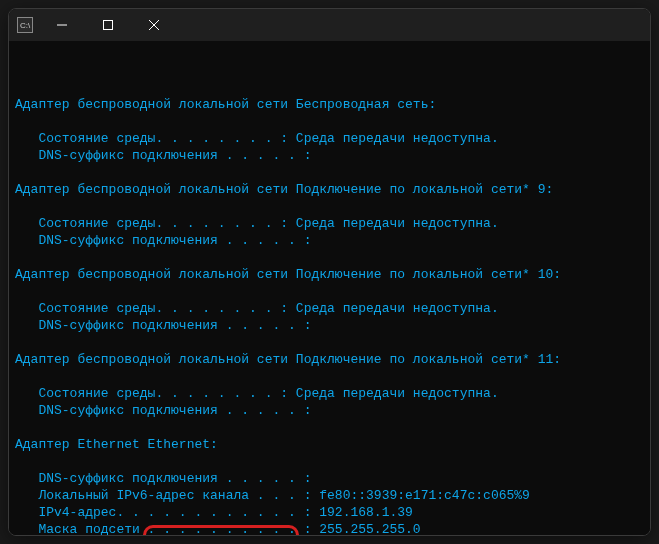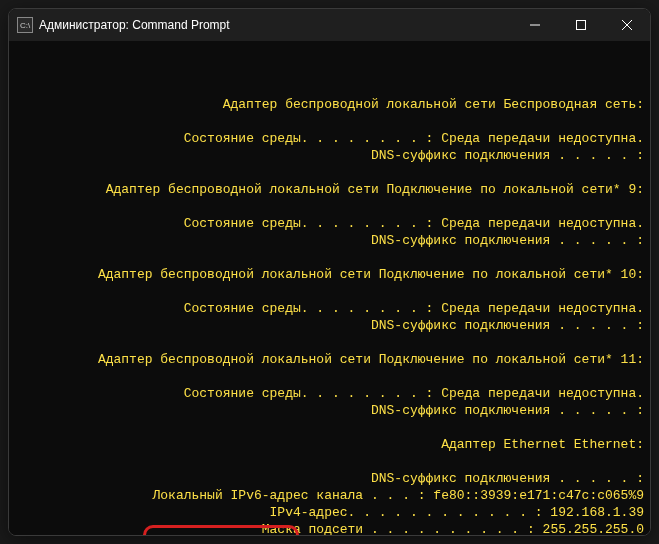--- a/index.html
+++ b/index.html
@@ -61,48 +61,46 @@
     display: flex;
     align-items: center;
     justify-content: center;
     color: #ffffff;
     cursor: pointer;
   }
   .titlebar-btn svg { width: 10px; height: 10px; }
   .terminal {
     flex: 1;
     background: #0c0c0c;
-    color: #fde047;
+    color: #0ea5e9;
     font-size: 13px;
     line-height: 17px;
     padding: 4px 6px;
     white-space: pre;
     overflow: hidden;
     position: relative;
-    text-align: right;
   }
   .line { white-space: pre; }
   .highlight-box {
     position: absolute;
     border: 3px solid #d62020;
     border-radius: 10px;
     pointer-events: none;
     left: 134px;
     top: 484px;
     width: 156px;
     height: 22px;
   }
 </style>
 </head>
 <body>
 
 <div class="window">
   <div class="titlebar">
     <div class="titlebar-icon">C:\</div>
-    <div class="titlebar-title">Администратор: Command Prompt</div>
     <div class="titlebar-controls">
       <div class="titlebar-btn">
         <svg viewBox="0 0 10 10">
             <line x1="0" y1="5" x2="10" y2="5" stroke="#fff" stroke-width="1"></line>
           </svg>
       </div>
       <div class="titlebar-btn">
         <svg viewBox="0 0 10 10">
             <rect x="0.5" y="0.5" width="9" height="9" fill="none" stroke="#fff" stroke-width="1"></rect>
           </svg>

